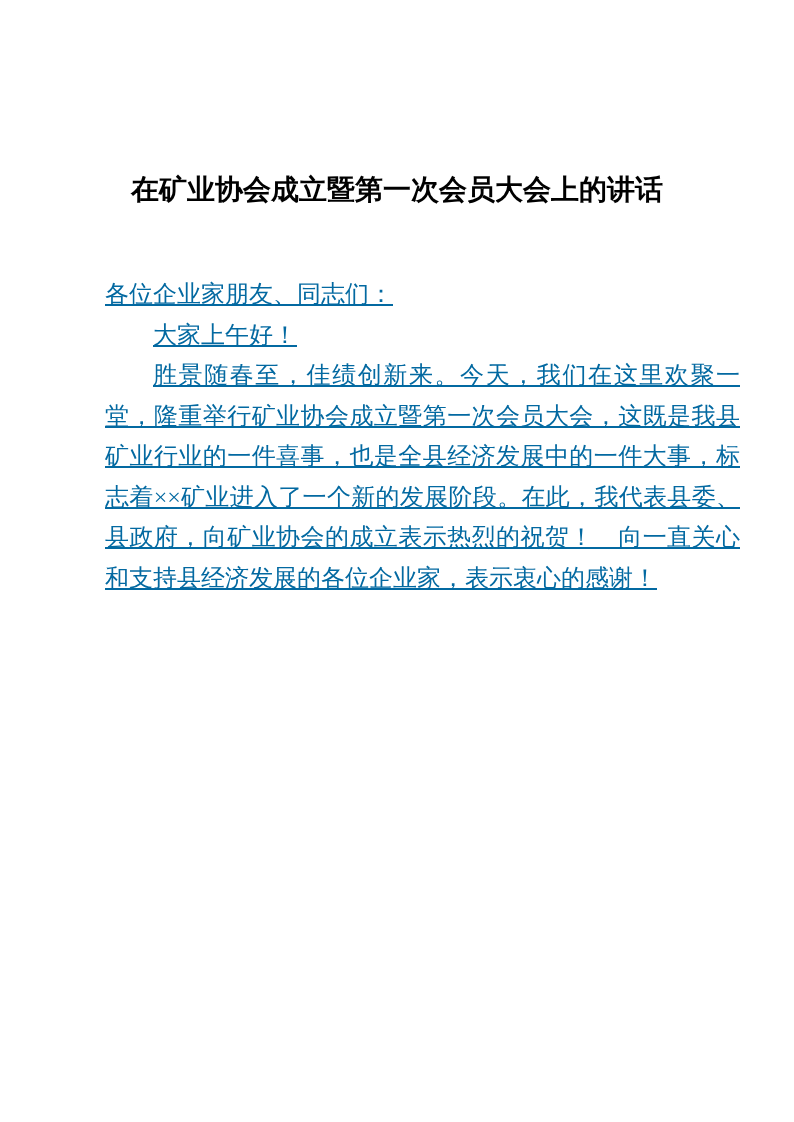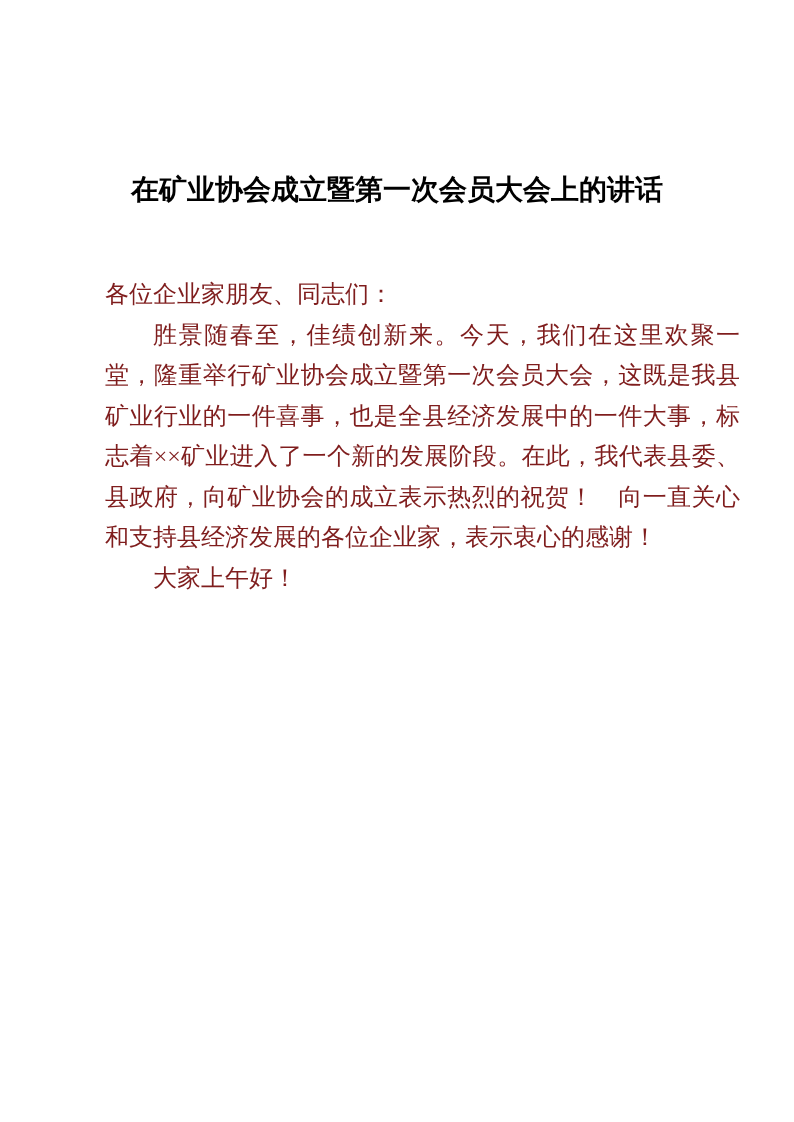--- a/index.html
+++ b/index.html
@@ -28,34 +28,35 @@
     letter-spacing: 0px;
     color: #000000;
     font-family: "Liberation Serif", "DejaVu Serif", serif;
   }
   .content {
     margin: 62px 54px 0 105px;
     font-size: 24px;
     line-height: 40.5px;
     text-align: justify;
     text-justify: inter-ideograph;
-    color: #7f1d1d;
+    color: #0369a1;
+    text-decoration: underline;
   }
   .content p {
     margin: 0;
     padding: 0;
   }
   .content p.indent {
     text-indent: 2em;
   }
 </style>
 </head>
 <body>
 
 <div class="page">
   <h1 class="doc-title">在矿业协会成立暨第一次会员大会上的讲话</h1>
 
   <div class="content">
     <p>各位企业家朋友、同志们：</p>
+    <p class="indent">大家上午好！</p>
     <p class="indent">胜景随春至，佳绩创新来。今天，我们在这里欢聚一堂，隆重举行矿业协会成立暨第一次会员大会，这既是我县矿业行业的一件喜事，也是全县经济发展中的一件大事，标志着××矿业进入了一个新的发展阶段。在此，我代表县委、县政府，向矿业协会的成立表示热烈的祝贺！　向一直关心和支持县经济发展的各位企业家，表示衷心的感谢！</p>
-    <p class="indent">大家上午好！</p>
   </div>
 </div>
 
 </body></html>

